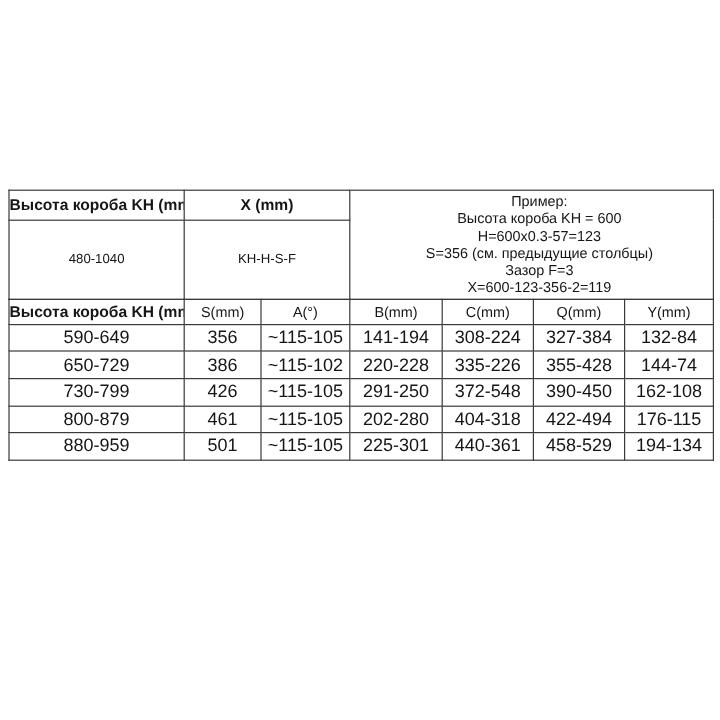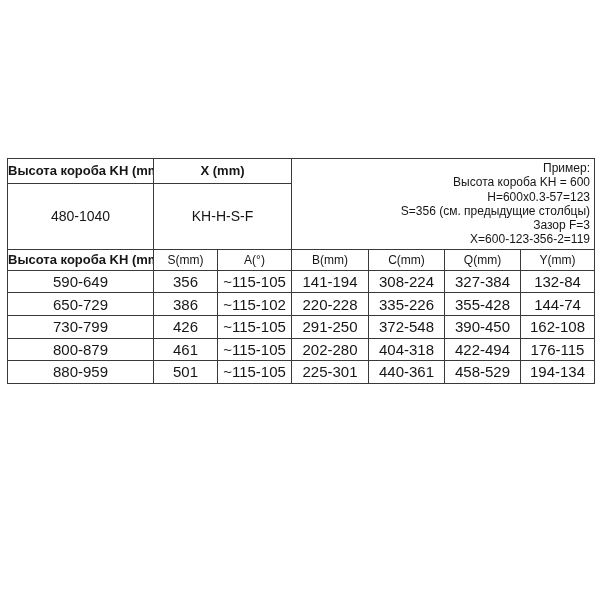--- a/index.html
+++ b/index.html
@@ -36,24 +36,24 @@
     white-space: nowrap;
   }
   
   .upper .hdr-cell {
     height: 22px;
     font-size: 13px;
     font-weight: bold;
   }
   .upper .val-cell {
     height: 60px;
-    font-size: 14px;
+    font-size: 11px;
   }
   .example-cell {
-    text-align: right;
+    text-align: center;
     vertical-align: middle;
     padding: 2px 4px 2px 17px;
   }
   .example-line {
     font-size: 12px;
     line-height: 14.3px;
     white-space: nowrap;
   }
   
   .lower {

